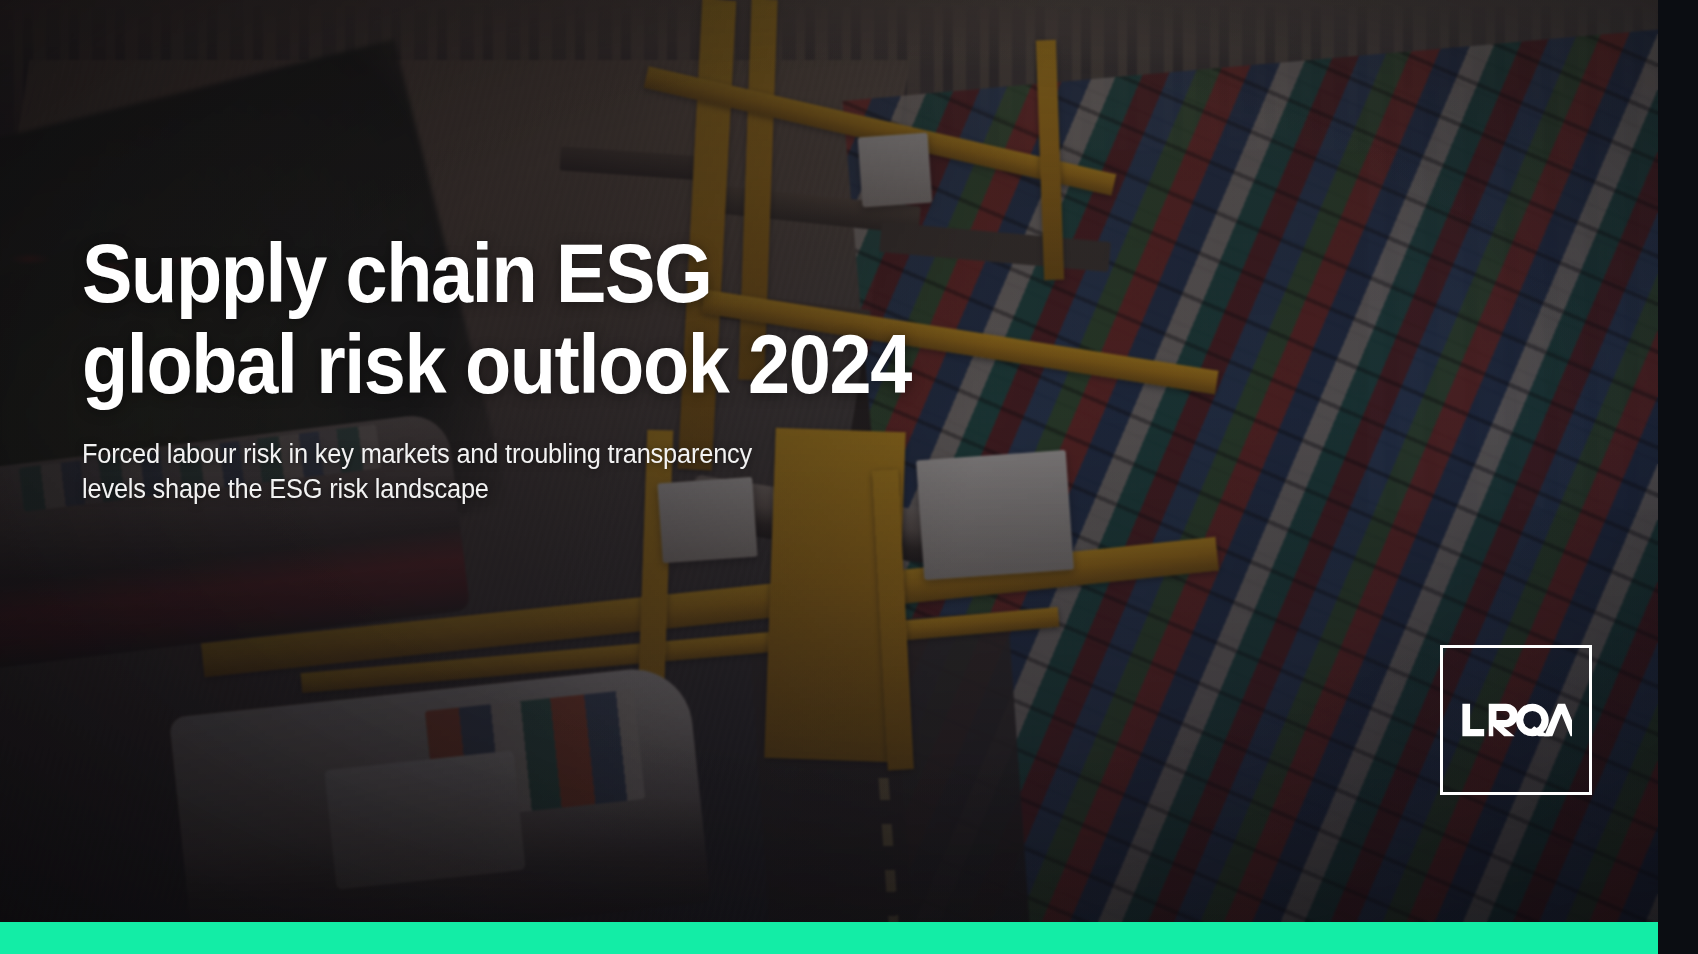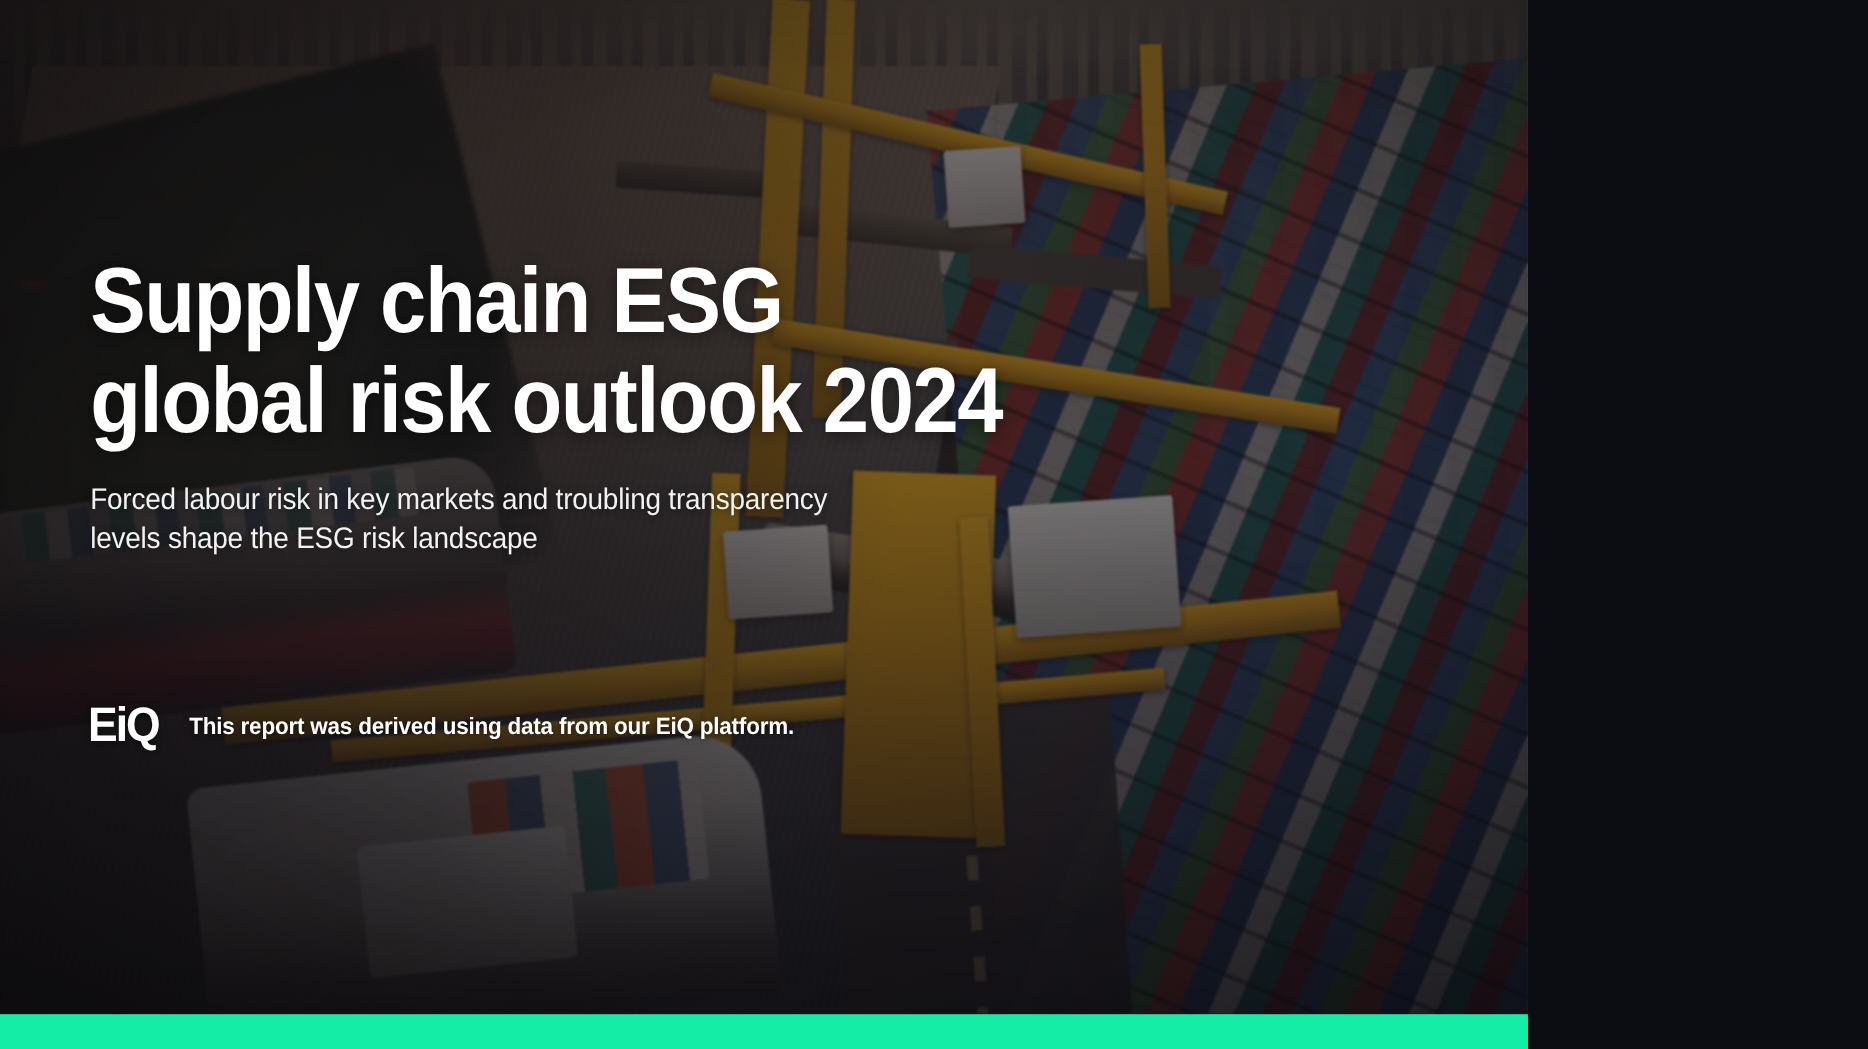--- a/index.html
+++ b/index.html
@@ -8,21 +8,21 @@
   html, body {
     width: 1698px;
     height: 954px;
     overflow: hidden;
     background: #0b0d12;
     font-family: "Liberation Sans", sans-serif;
   }
 
   #cover {
     position: relative;
-    width: 1389px;
+    width: 1658px;
     height: 954px;
     overflow: hidden;
   }
 
   
   .photo {
     position: absolute;
     inset: 0 0 32px 0;
     overflow: hidden;
     background: #2a2620;
@@ -386,24 +386,20 @@
     <h1 class="title">
       <span class="title-line">Supply chain ESG</span>
       <span class="title-line">global risk outlook 2024</span>
     </h1>
 
     <p class="subtitle">
       <span class="subtitle-line">Forced labour risk in key markets and troubling transparency</span>
       <span class="subtitle-line">levels shape the ESG risk landscape</span>
     </p>
 
-    <div class="credit-row">
-      <span class="eiq-logo">EiQ</span>
-      <span class="credit-text">This report was derived using data from our EiQ platform.</span>
-    </div>
 
     <div class="lrqa-box">
       <svg class="lrqa-mark" viewBox="0 0 240 88" aria-hidden="true">
 
         <path fill="#ffffff" d="M2 8 h17 v56 h31 v16 H2 Z"></path>
 
         <path fill="#ffffff" d="M60 8 h38 a26 26 0 0 1 0 52 h-5 l24 20 h-23 L70 58 v22 H60 Z
                                  M77 24 v20 h19 a10 10 0 0 0 0-20 Z"></path>
 
         <path fill="#ffffff" d="M156 8 a36 36 0 1 0 0 72 a36 36 0 0 0 0-72 Z

